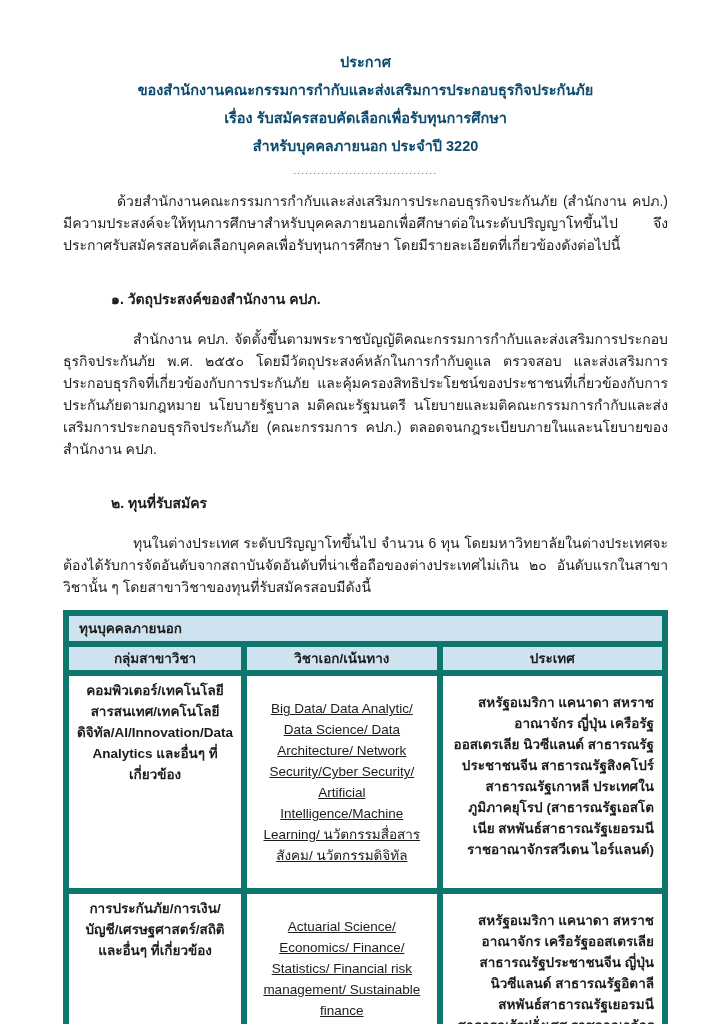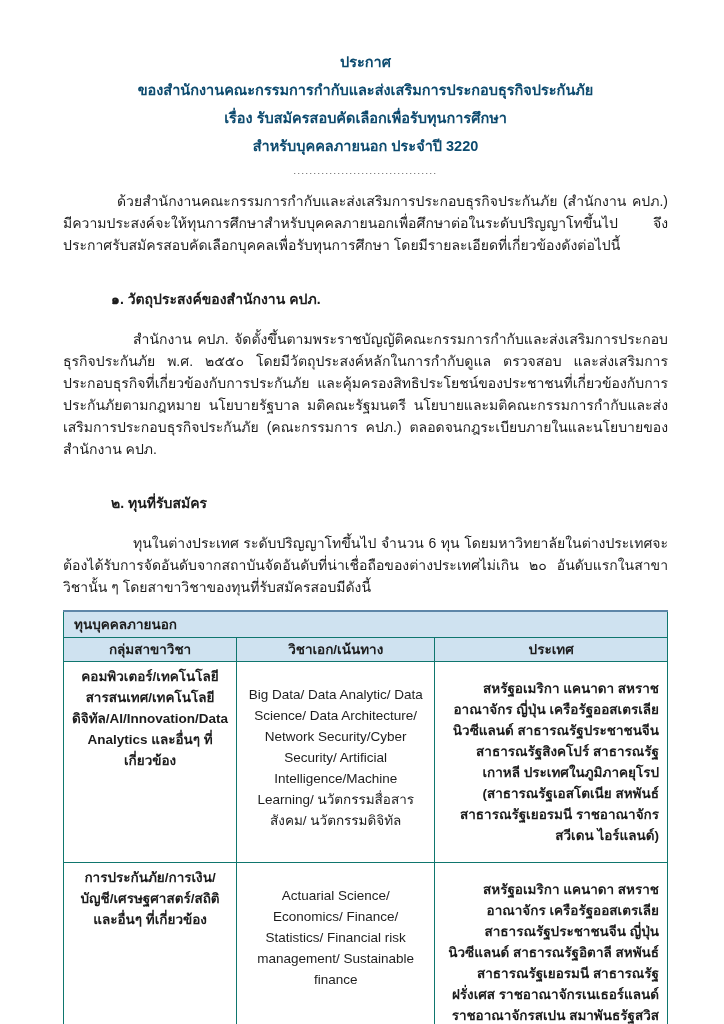--- a/index.html
+++ b/index.html
@@ -24,34 +24,34 @@
   .section-par { margin-top:18px; text-indent:70px; }
 
   table.scholar-table {
     width:605px; margin-top:12px;
     border-collapse:collapse;
     border:1px solid #7fa0bc;
     border-top:2.5px solid #5e86a8;
     font-size:13.5px;
   }
   table.scholar-table th, table.scholar-table td {
-    border:1px solid #0f766e;
+    border:6px solid #0f766e;
     vertical-align:top;
     line-height:21px;
   }
   tr.table-title-row th {
     background:#cfe2f0; text-align:left; font-weight:bold;
     padding:2px 10px; font-size:13.5px;
   }
   tr.col-header-row th {
     background:#cfe2f0; text-align:center; font-weight:bold;
     padding:1px 6px;
   }
   td.cell-group  { width:168px; text-align:center; font-weight:bold; padding:4px 8px; }
-  td.cell-major  { width:200px; text-align:center; padding:22px 8px; }
+  td.cell-major  { width:200px; text-align:center; padding:22px 8px;text-decoration:underline; }
   td.cell-country{ width:237px; text-align:right;  padding:16px 8px;font-weight:bold; }
 
   .notes { display:flex; margin-top:7px; padding-left:22px; font-size:13.5px; line-height:21px; }
   .notes-label { font-weight:bold; width:60px; flex-shrink:0; }
   .notes-items { flex:1; }
   .notes-items p { margin-bottom:5px; text-align:left; }
 </style>
 </head>
 <body>
 

